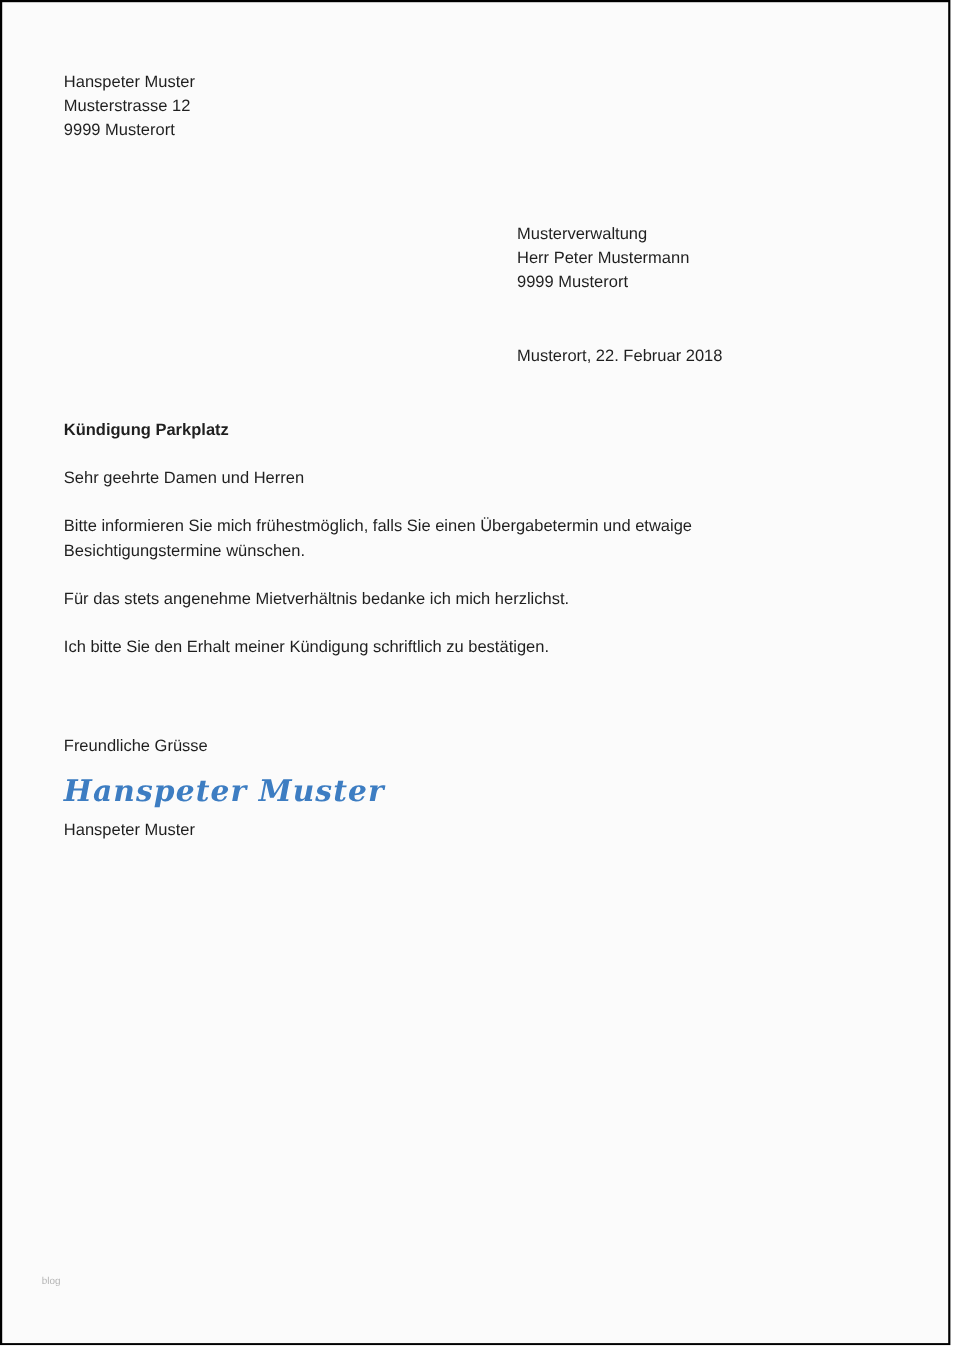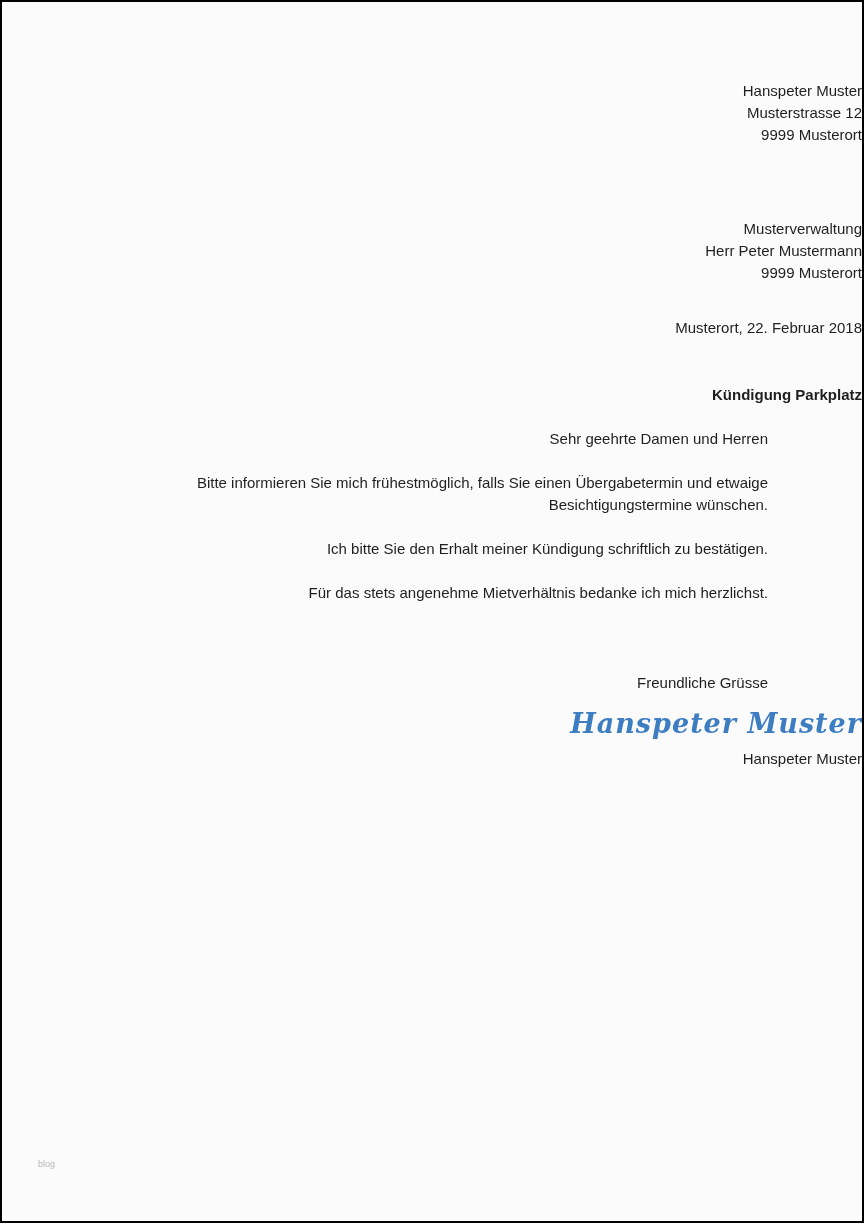--- a/index.html
+++ b/index.html
@@ -13,41 +13,40 @@
     height: 1223px;
     background: #fbfbfb;
     border: 2px solid #000000;
     box-sizing: border-box;
     font-family: "Liberation Sans", sans-serif;
     color: #1f1f1f;
     overflow: hidden;
   }
   .content {
     position: absolute;
-    top: 16px;
+    top: 0;
     left: 0;
     right: 0;
-    padding: 62px 0 0 86px;
-    text-align: right;
+    padding: 62px 0 0 56px;
   }
   .line {
     font-size: 15px;
     line-height: 22px;
   }
   .sender-block {
     margin: 0;
   }
   .right-col {
     margin-left: 412px;
   }
   .recipient-block {
     margin-top: 72px;
   }
   .date-line {
-    margin-top: 33px;
+    margin-top: 45px;
   }
   .subject-line {
     margin-top: 45px;
     font-weight: bold;
     font-size: 15px;
     line-height: 22px;
   }
   .salutation {
     margin-top: 22px;
   }
@@ -100,22 +99,22 @@
       <div class="line">9999 Musterort</div>
     </div>
 
     <div class="right-col date-line line">Musterort, 22. Februar 2018</div>
 
     <div class="subject-line">Kündigung Parkplatz</div>
 
     <div class="paragraph salutation">Sehr geehrte Damen und Herren</div>
 
     <div class="paragraph">Bitte informieren Sie mich frühestmöglich, falls Sie einen Übergabetermin und etwaige Besichtigungstermine wünschen.</div>
+    <div class="paragraph">Für das stets angenehme Mietverhältnis bedanke ich mich herzlichst.</div>
     <div class="paragraph">Ich bitte Sie den Erhalt meiner Kündigung schriftlich zu bestätigen.</div>
-    <div class="paragraph">Für das stets angenehme Mietverhältnis bedanke ich mich herzlichst.</div>
 
     <div class="paragraph closing">Freundliche Grüsse</div>
 
     <div class="signature">Hanspeter Muster</div>
 
     <div class="line signature-name">Hanspeter Muster</div>
 
   </div>
 
   <div class="watermark">blog</div>

